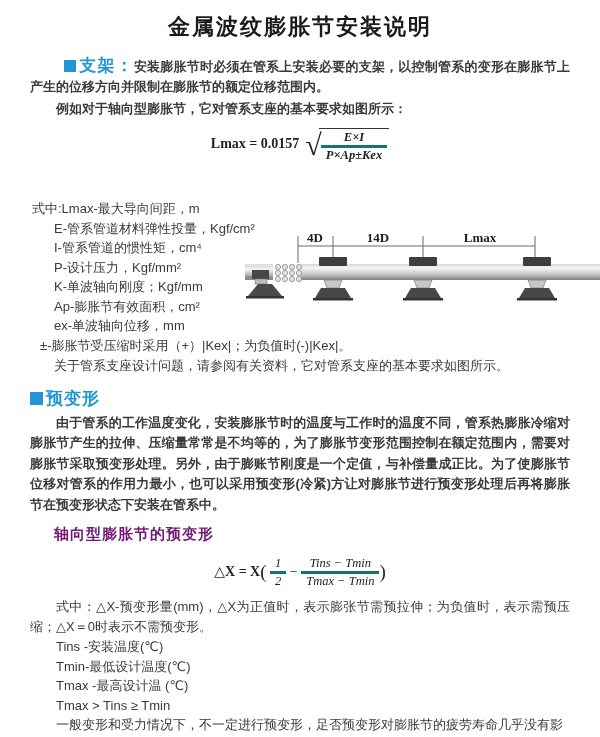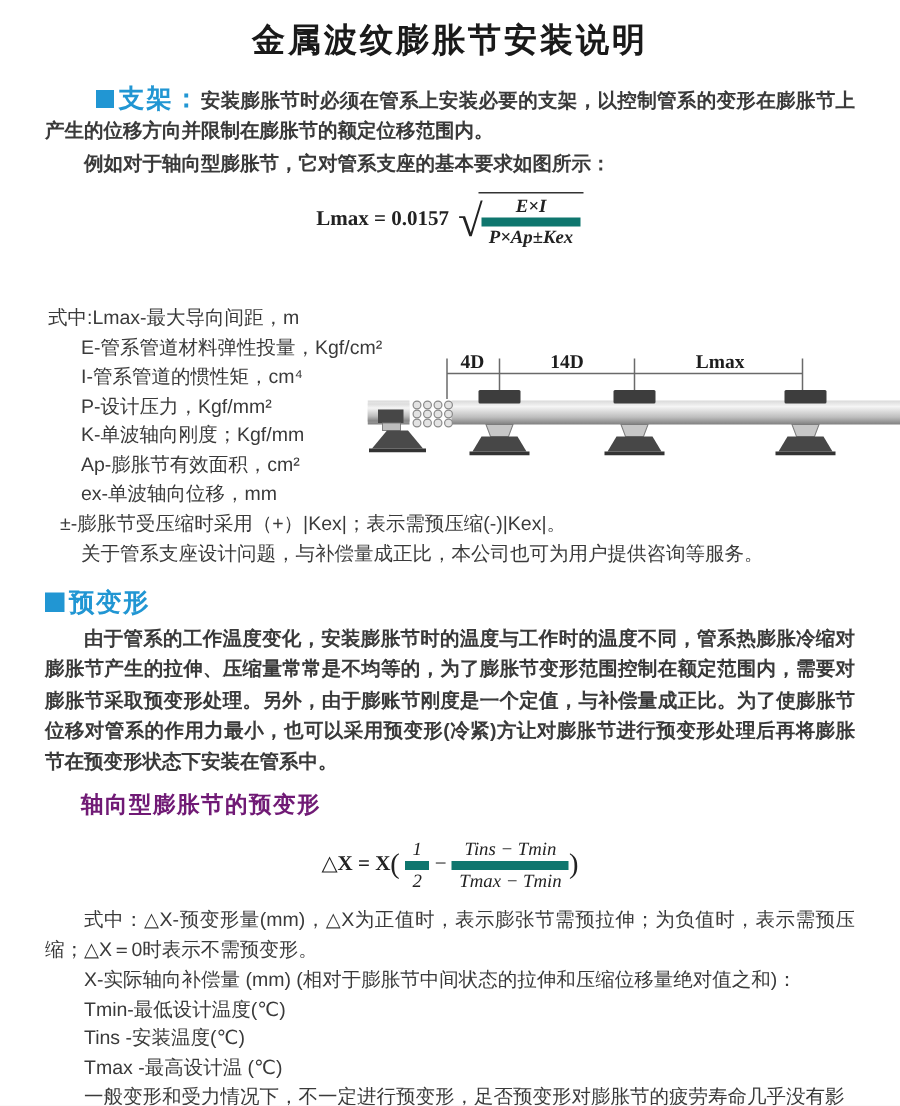--- a/index.html
+++ b/index.html
@@ -24,21 +24,21 @@
   .example-p { text-indent:26px; margin-top:2px;font-weight:bold; }
 
   
   .formula-row { text-align:center; font-family:"Liberation Serif","DejaVu Serif",serif; color:#222; }
   .formula1 { margin:9px 0 6px 0; }
   .f-bold { font-weight:bold; font-size:14px; }
   .radical { font-size:30px; font-weight:normal; vertical-align:-7px; margin-left:6px; }
   .sqrt-box { display:inline-block; border-top:1.4px solid #333; padding:1px 2px 0 2px; vertical-align:middle; margin-left:-3px;font-weight:bold; }
   .frac { display:inline-block; vertical-align:middle; text-align:center; font-style:italic; font-size:12.5px; line-height:15px; }
   .frac .num { display:block; padding:0 5px; }
-  .frac .den { display:block; border-top:6px solid #0f766e; padding:0 5px; }
+  .frac .den { display:block; border-top:3px solid #0f766e; padding:0 5px; }
   .paren { font-size:19px; vertical-align:-2px; font-style:normal; }
 
   
   .defs { position:relative; margin-top:4px; }
   .def-line { padding-left:24px; line-height:19.5px; }
   .def-first { padding-left:2px;margin-top:36px; }
   .def-pm { padding-left:10px; }
   .note-p { text-indent:24px; line-height:19.5px; margin-top:1px; }
   .diagram { position:absolute; left:215px; top:31px; width:356px; height:84px; }
 
@@ -72,21 +72,21 @@
     </div>
 
     <div class="defs">
       <div class="def-line def-first">式中:Lmax-最大导向间距，m</div>
       <div class="def-line">E-管系管道材料弹性投量，Kgf/cm²</div>
       <div class="def-line">I-管系管道的惯性矩，cm⁴</div>
       <div class="def-line">P-设计压力，Kgf/mm²</div>
       <div class="def-line">K-单波轴向刚度；Kgf/mm</div>
       <div class="def-line">Ap-膨胀节有效面积，cm²</div>
       <div class="def-line">ex-单波轴向位移，mm</div>
-      <div class="def-line def-pm">±-膨胀节受压缩时采用（+）|Kex|；表示需预压缩(-)|Kex|。</div>
+      <div class="def-line def-pm">±-膨胀节受压缩时采用（+）|Kex|；为负值时(-)|Kex|。</div>
 
       <svg class="diagram" viewBox="0 0 356 84">
         <defs>
           <linearGradient id="pipeG" x1="0" y1="0" x2="0" y2="1">
             <stop offset="0" stop-color="#d9d9d9"></stop>
             <stop offset="0.25" stop-color="#f5f5f5"></stop>
             <stop offset="0.7" stop-color="#bdbdbd"></stop>
             <stop offset="1" stop-color="#7f7f7f"></stop>
           </linearGradient>
         </defs>
@@ -144,37 +144,37 @@
         </g>
         <g>
           <rect x="278" y="27" width="28" height="9" rx="1" fill="#3d3d3d"></rect>
           <polygon points="283,50 301,50 298,58 286,58" fill="#c7c7c7" stroke="#7d7d7d" stroke-width="0.7"></polygon>
           <polygon points="274,68 310,68 304,58 280,58" fill="#474747"></polygon>
           <rect x="272" y="68" width="40" height="2.5" fill="#333"></rect>
         </g>
       </svg>
     </div>
 
-    <p class="note-p">关于管系支座设计问题，与补偿量成正比，本公司也可为用户提供咨询等服务。</p>
+    <p class="note-p">关于管系支座设计问题，请参阅有关资料，它对管系支座的基本要求如图所示。</p>
 
     <div class="sec2-head"><span class="sec-marker"></span><span class="sec-head-inline">预变形</span></div>
 
     <p class="body-p">由于管系的工作温度变化，安装膨胀节时的温度与工作时的温度不同，管系热膨胀冷缩对膨胀节产生的拉伸、压缩量常常是不均等的，为了膨胀节变形范围控制在额定范围内，需要对膨胀节采取预变形处理。另外，由于膨账节刚度是一个定值，与补偿量成正比。为了使膨胀节位移对管系的作用力最小，也可以采用预变形(冷紧)方让对膨胀节进行预变形处理后再将膨胀节在预变形状态下安装在管系中。</p>
 
     <div class="sub-head axial-head">轴向型膨胀节的预变形</div>
 
     <div class="formula-row formula2">
       <span class="f-bold">△X = X</span><span class="paren">(</span>
       <span class="frac"><span class="num">1</span><span class="den">2</span></span>
       <span>−</span>
       <span class="frac"><span class="num">Tins − Tmin</span><span class="den">Tmax − Tmin</span></span><span class="paren">)</span>
     </div>
 
     <p class="explain-p">式中：△X-预变形量(mm)，△X为正值时，表示膨张节需预拉伸；为负值时，表示需预压缩；△X＝0时表示不需预变形。</p>
 
-    <div class="var-line">X-实际轴向补偿量 (mm) (相对于膨胀节中间状态的拉伸和压缩位移量绝对值之和)：</div>
+    <div class="var-line">Tins -安装温度(℃)</div>
     <div class="var-line">Tmin-最低设计温度(℃)</div>
-    <div class="var-line">Tins -安装温度(℃)</div>
     <div class="var-line">Tmax -最高设计温 (℃)</div>
+    <div class="var-line">Tmax &gt; Tins ≥ Tmin</div>
     <div class="var-line">一般变形和受力情况下，不一定进行预变形，足否预变形对膨胀节的疲劳寿命几乎没有影响。</div>
 
   </div>
 </div>
 
 </body></html>

